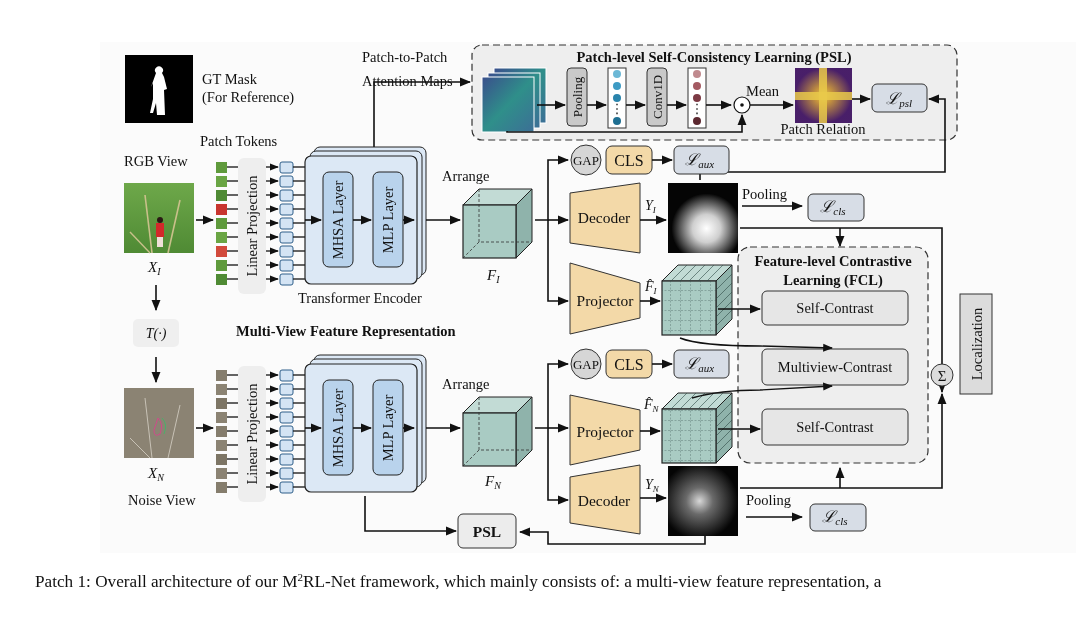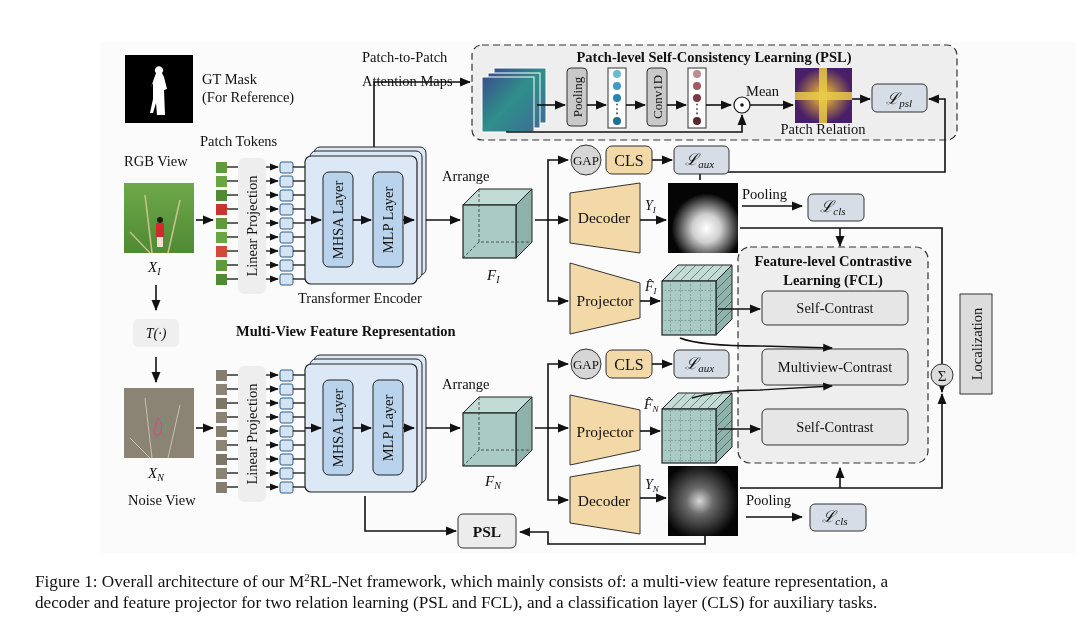--- a/index.html
+++ b/index.html
@@ -409,15 +409,14 @@
   <line x1="942" y1="386" x2="942" y2="392" stroke="#111" stroke-width="0"></line>
   <rect x="960" y="294" width="32" height="100" fill="#dcdcdc" stroke="#333" stroke-width="1"></rect>
   <text class="t14" transform="translate(982,344) rotate(-90)" text-anchor="middle">Localization</text>
 
   <rect x="458" y="514" width="58" height="34" rx="5" fill="#ececec" stroke="#333" stroke-width="1"></rect>
   <text class="t14 bold" style="font-size:15.5px" x="487" y="537" text-anchor="middle">PSL</text>
   <path d="M365,496 L365,531 L456,531" fill="none" stroke="#111" stroke-width="1.6" marker-end="url(#arr)"></path>
 </svg>
 
 <div id="caption">
-  <p><span>Figure 1: Overall architecture of our M</span><sup>2</sup><span>RL-Net framework, which mainly consists of: a multi-view feature representation, a</span></p>
-  <p>decoder and feature projector for two relation learning (PSL and FCL), and a classification layer (CLS) for auxiliary tasks.</p>
+  <p><span>Patch 1: Overall architecture of our M</span><sup>2</sup><span>RL-Net framework, which mainly consists of: a multi-view feature representation, a</span></p>
 </div>
 
 </body></html>

